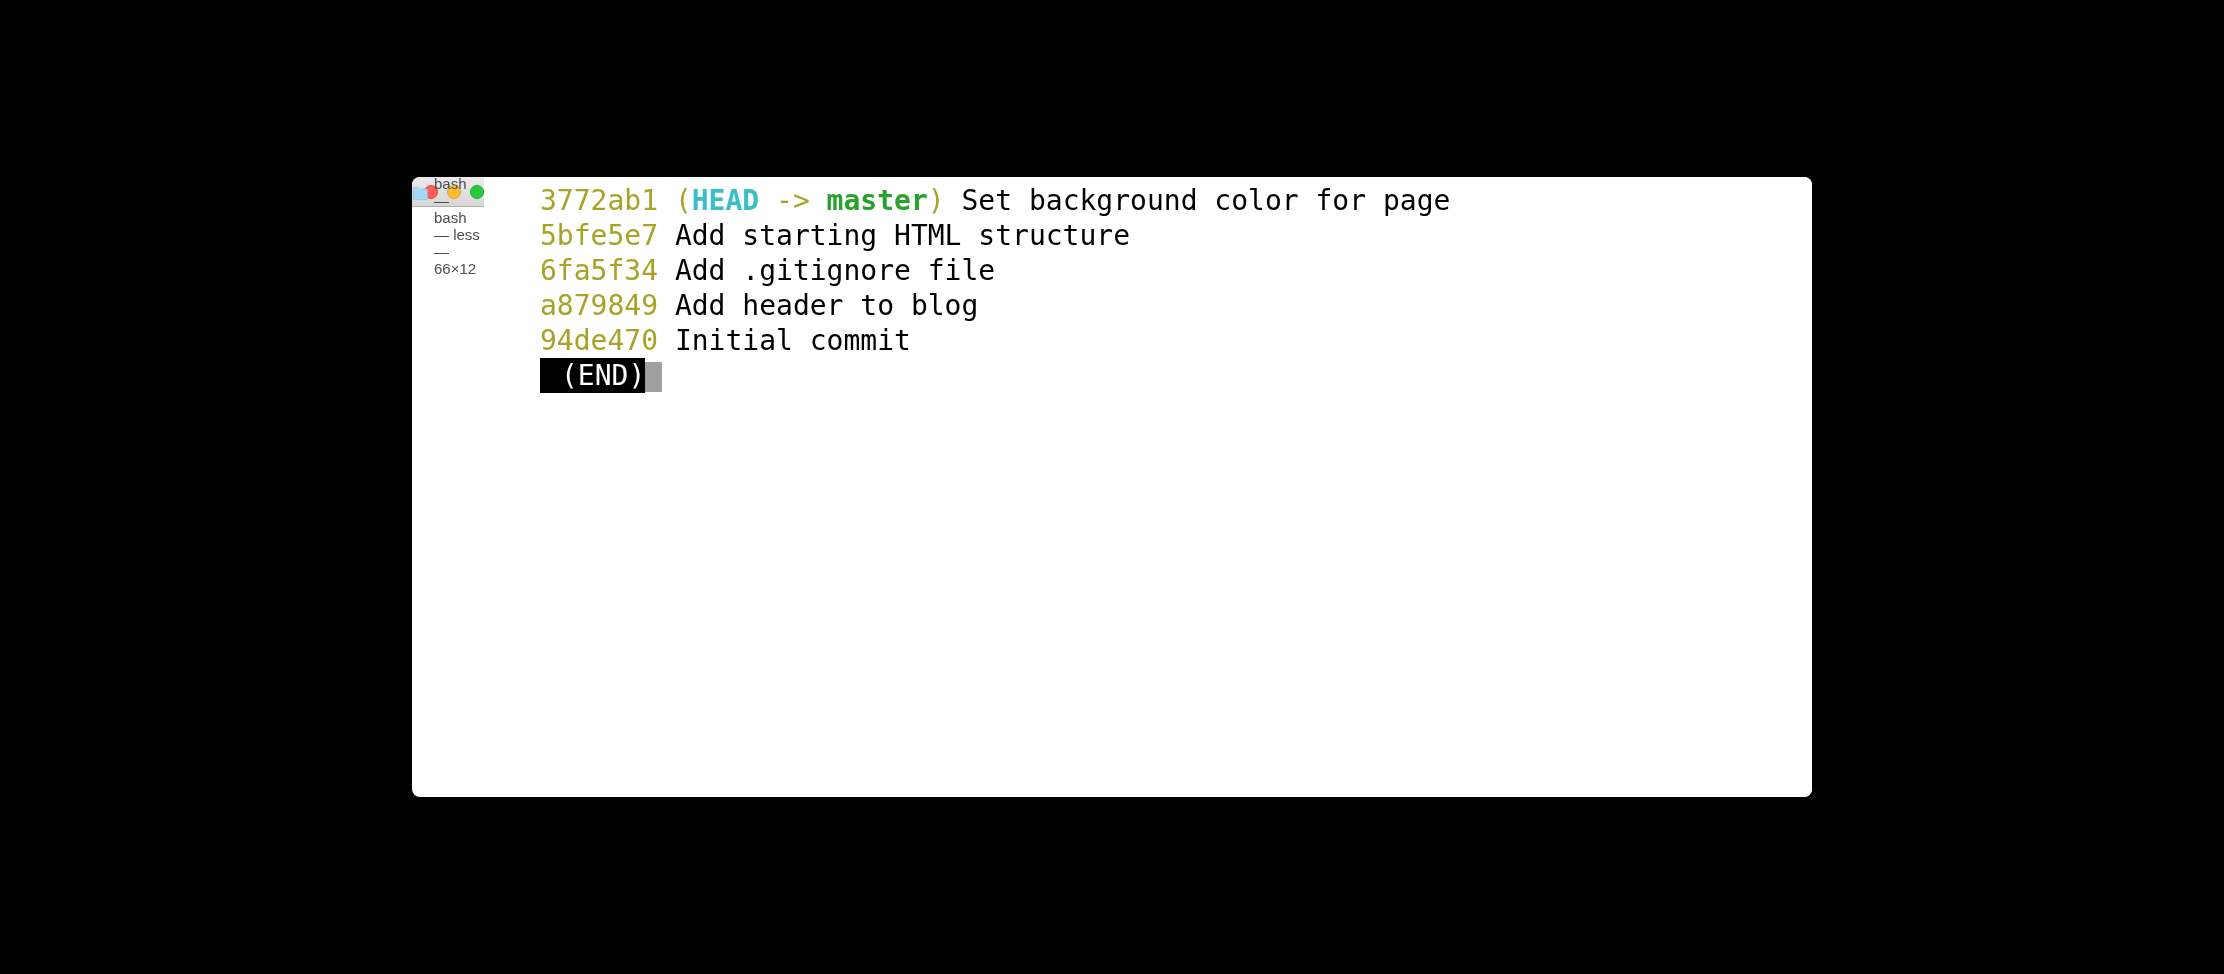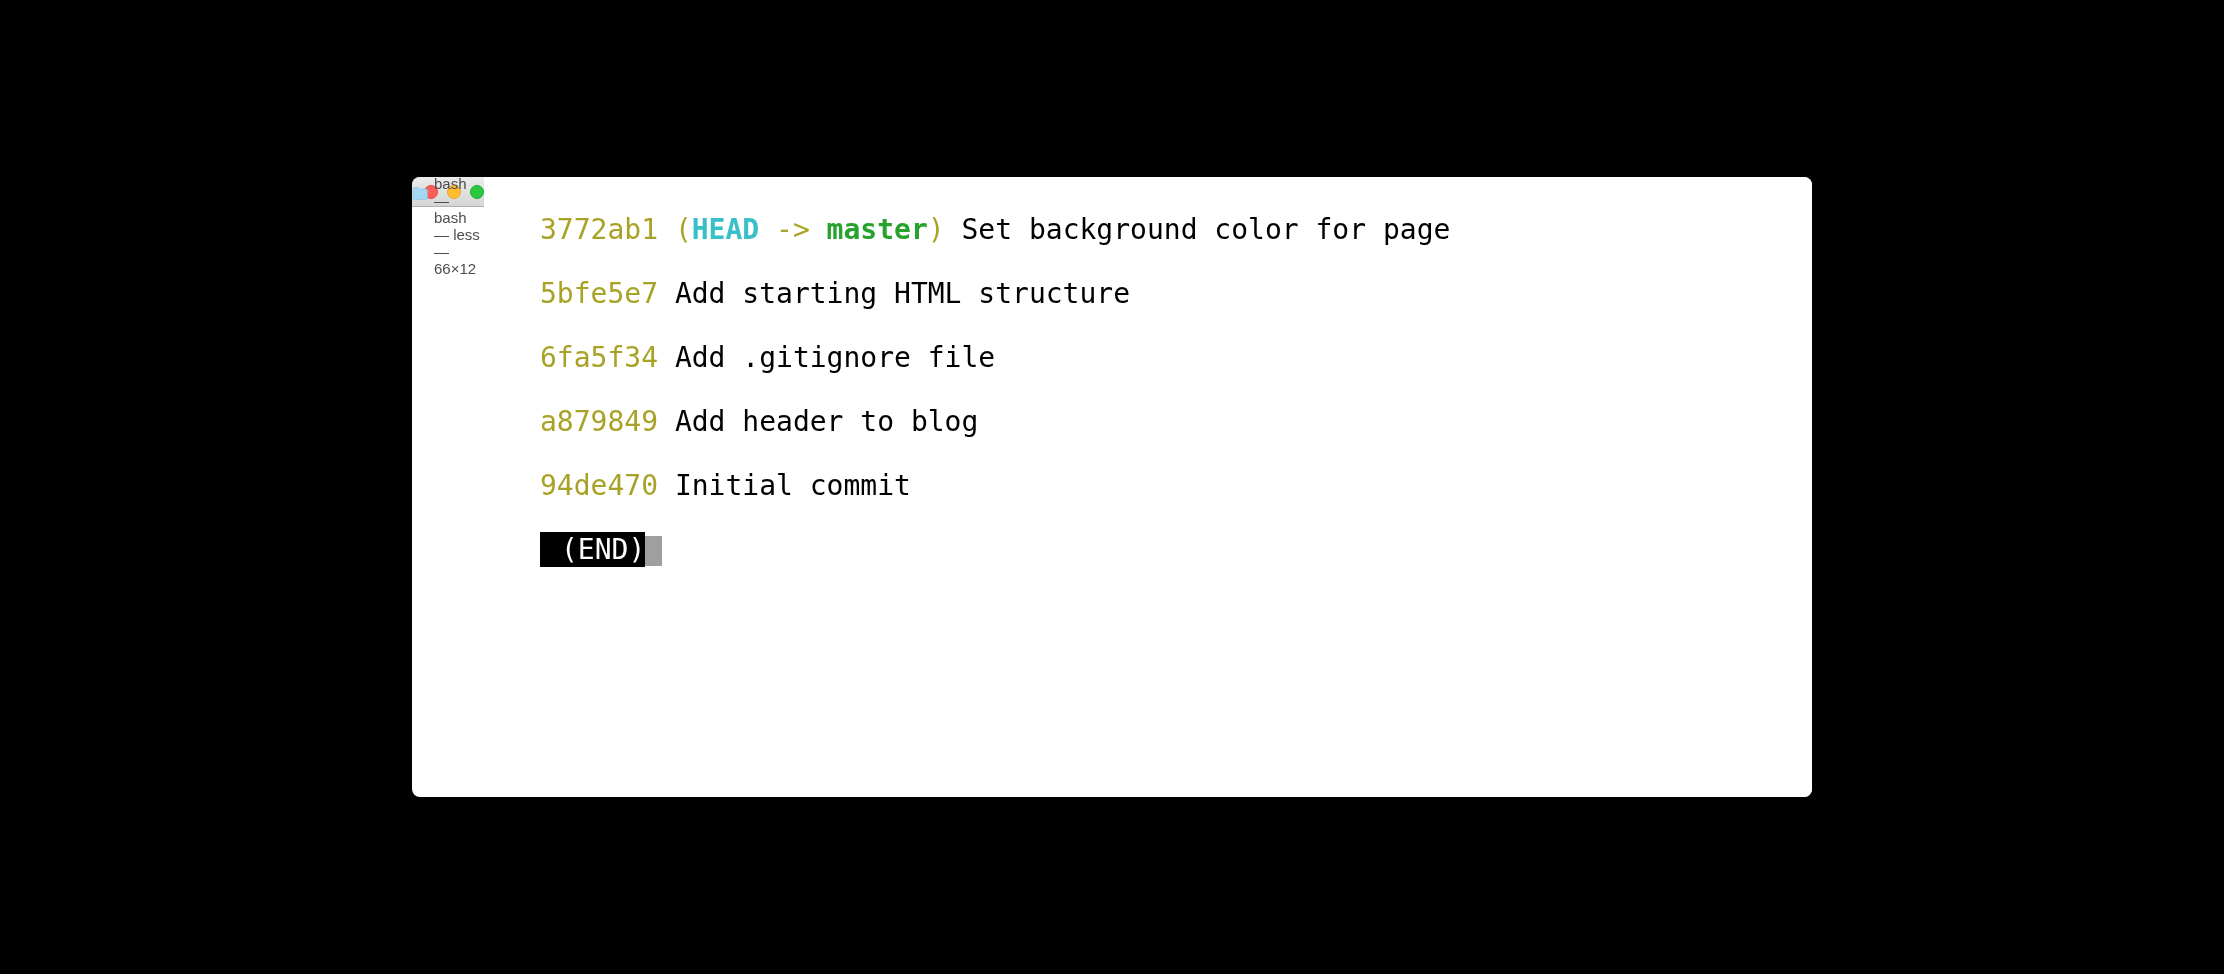--- a/index.html
+++ b/index.html
@@ -71,21 +71,21 @@
     .terminal-body {
       flex: 1;
       background: #fff;
       padding: 6px 8px;
       font-size: 28px;
       line-height: 1.25;
       color: #000;
       white-space: pre;
       overflow: hidden;
     }
-    .line { display: block; margin-top: 29px; }
+    .line { display: block; }
     .hash { color: #a8a326; }
     .paren { color: #a8a326; }
     .head { color: #38bfc7; font-weight: bold; }
     .arrow { color: #a8a326; }
     .branch { color: #27a32d; font-weight: bold; }
     .msg { color: #000; }
     .end {
       background: #000;
       color: #fff;
       display: inline-block;

